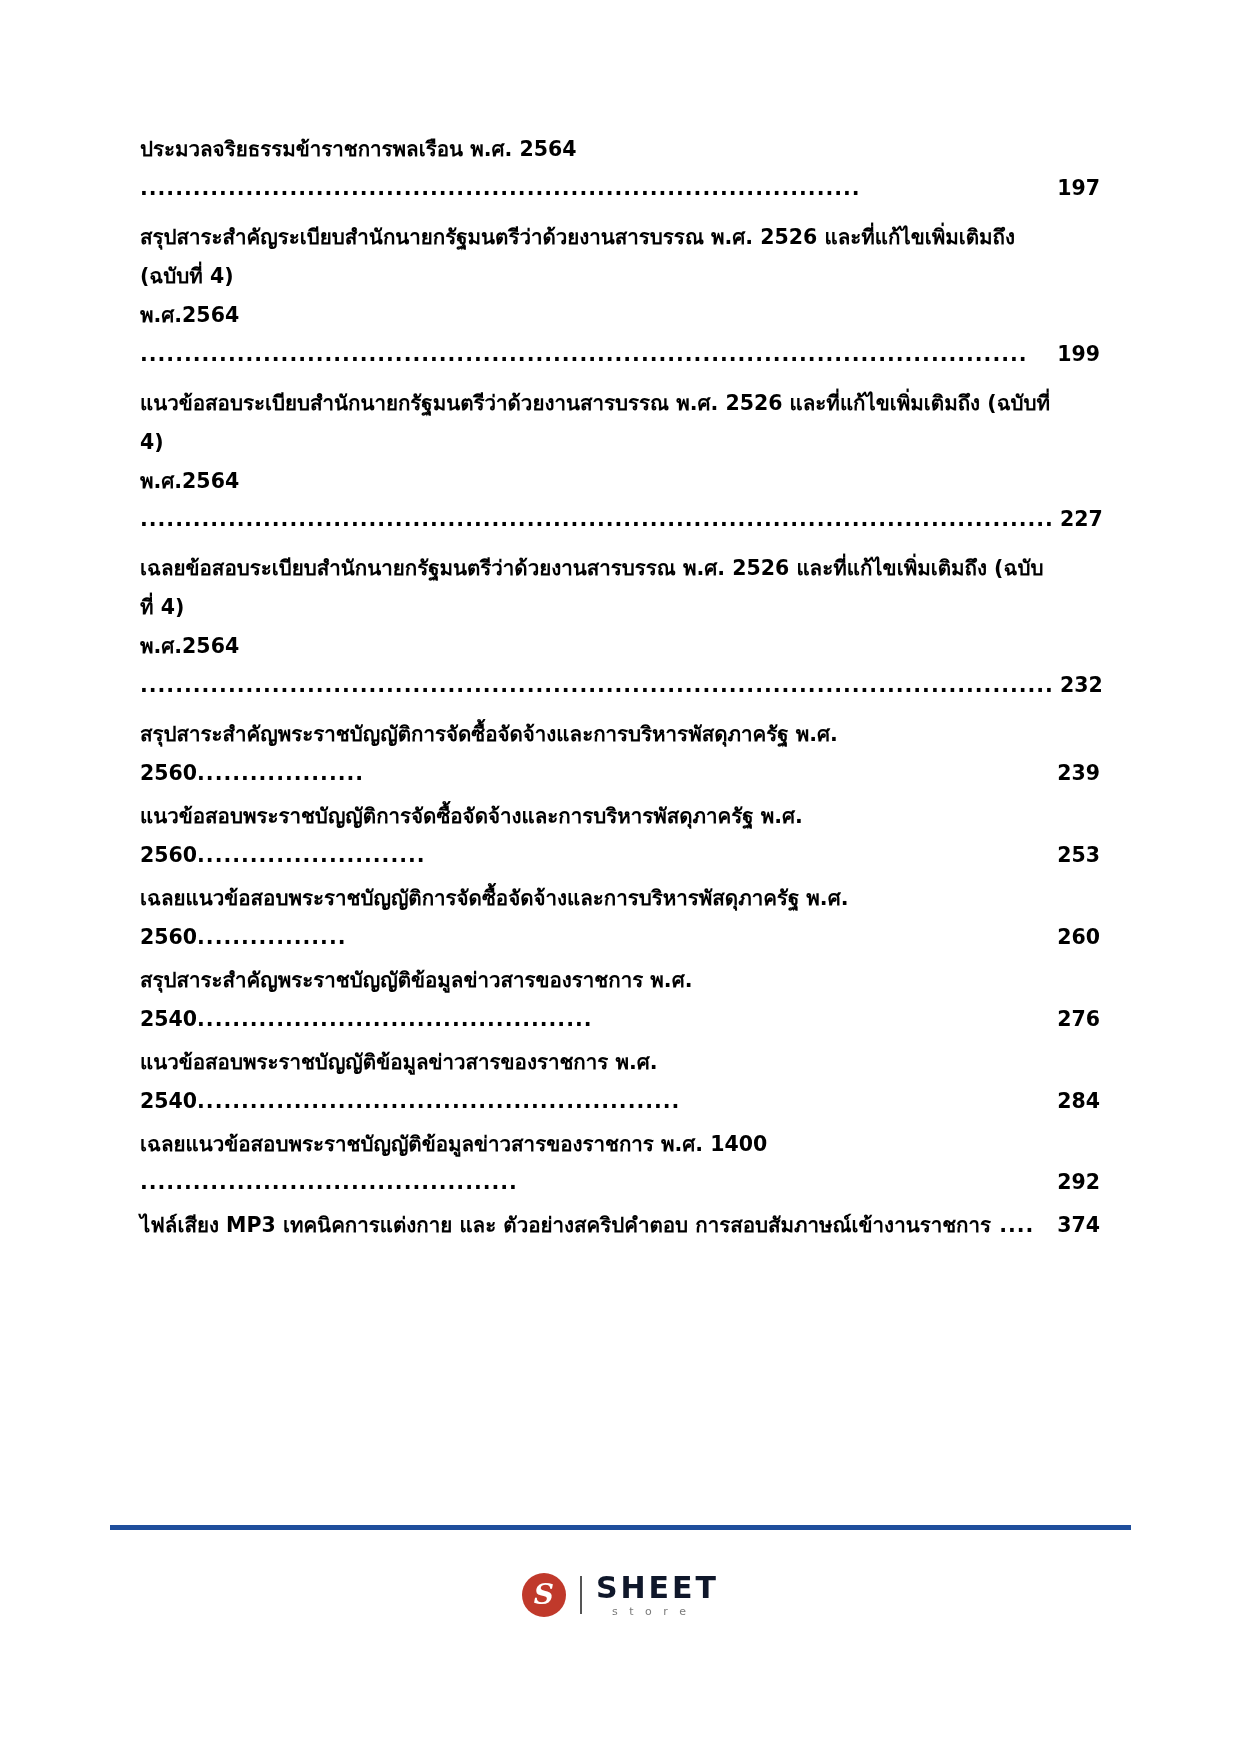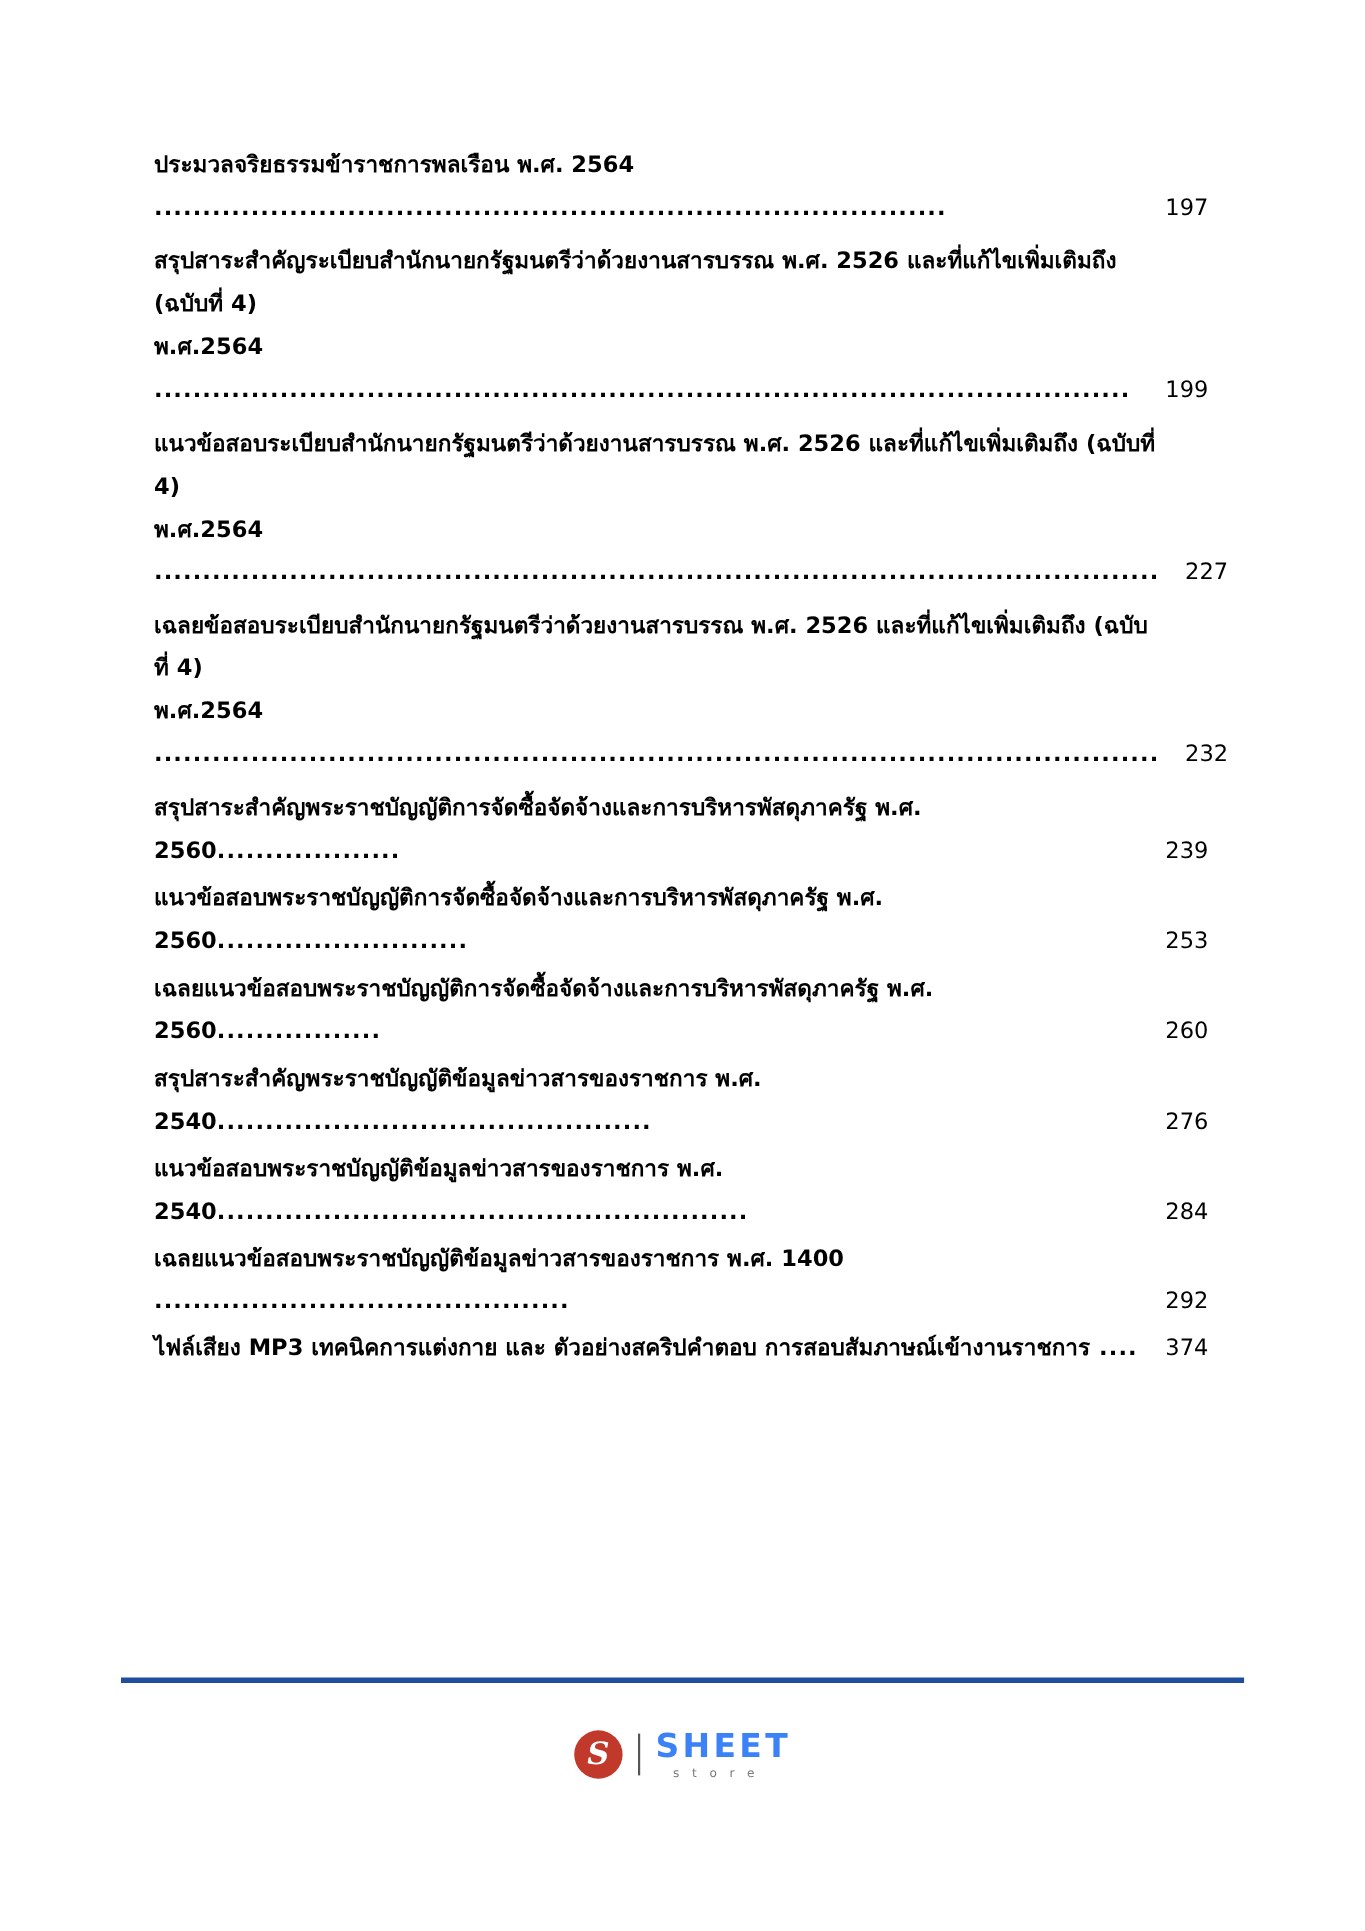--- a/index.html
+++ b/index.html
@@ -26,21 +26,20 @@
     width: 960px;
   }
   .toc-entry {
     display: flex;
     align-items: flex-end;
     font-size: 20.5px;
     line-height: 1.9;
     margin-bottom: 10px;
     font-weight: 600;
     color: #000;
-    gap: 16px;
   }
   .toc-entry.tight {
     margin-bottom: 4px;
   }
   .entry-body {
     flex: 1 1 auto;
     display: block;
     position: relative;
   }
   .title-text {
@@ -49,23 +48,23 @@
   }
   .leader {
     display: inline;
     letter-spacing: 1px;
     color: #000;
   }
   .page-num {
     flex: 0 0 auto;
     padding-left: 6px;
     white-space: nowrap;
-    font-weight: 400;
+    font-weight: 700;
     min-width: 42px;
-    text-align: center;
+    text-align: left;
   }
   
   .entry-multiline .entry-body {
     white-space: normal;
   }
   .footer {
     position: absolute;
     left: 0;
     right: 0;
     bottom: 110px;
@@ -111,21 +110,21 @@
   }
   .logo-text {
     display: flex;
     flex-direction: column;
     line-height: 1;
   }
   .logo-name {
     font-size: 30px;
     letter-spacing: 3px;
     font-weight: 700;
-    color: #3b82f6;
+    color: #0f172a;
   }
   .logo-sub {
     font-size: 11px;
     letter-spacing: 4px;
     color: #7a7a7a;
     margin-top: 3px;
     margin-left: 16px;
   }
 </style>
 </head>

